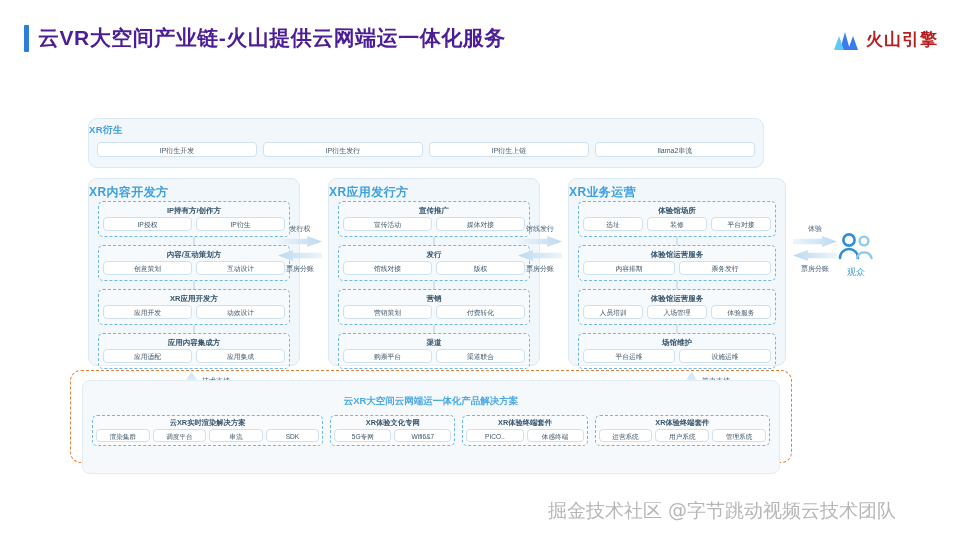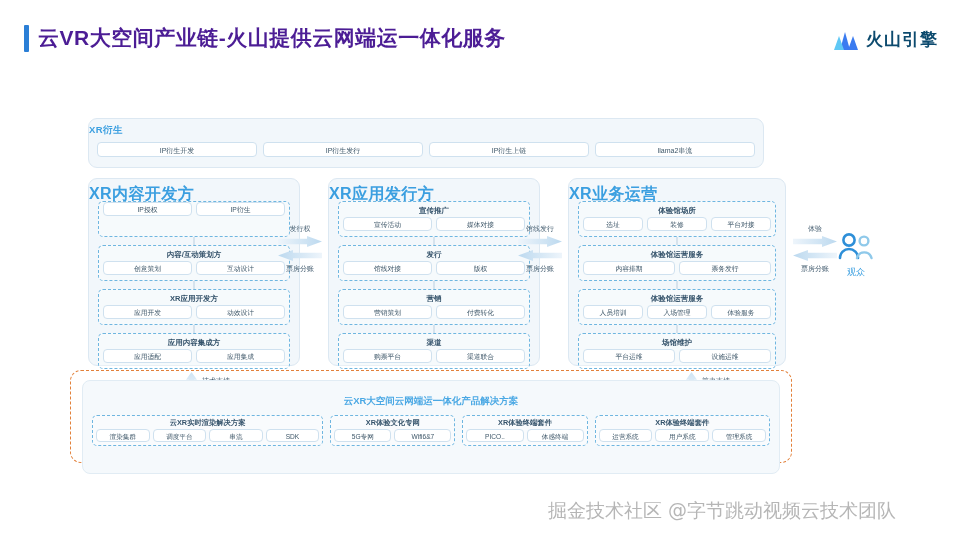--- a/index.html
+++ b/index.html
@@ -9,21 +9,21 @@
     font-family:"Liberation Sans","DejaVu Sans",sans-serif;
     overflow:hidden;position:relative;
   }
   
   .header{position:absolute;left:0;top:0;width:960px;height:84px;}
   .title-wrap{position:absolute;left:24px;top:24px;display:flex;align-items:center;}
   .title-bar{width:5px;height:27px;background:#2b7fd6;margin-right:9px;border-radius:1px;}
   .title-text{font-size:21px;font-weight:bold;color:#4c1d95;letter-spacing:.5px;white-space:nowrap;}
   .brand{position:absolute;right:22px;top:28px;display:flex;align-items:center;}
   .brand-logo{width:26px;height:22px;margin-right:7px;}
-  .brand-name{font-size:17px;font-weight:bold;color:#0c4a6e;letter-spacing:1px;}
+  .brand-name{font-size:17px;font-weight:bold;color:#b91c1c;letter-spacing:1px;}
 
   
   .diagram{position:absolute;left:0;top:84px;width:960px;height:400px;}
 
   
   .orange-wrap{
     position:absolute;left:70px;top:286px;width:722px;height:93px;
     border:1.6px dashed #e2803a;border-radius:11px;box-sizing:border-box;
   }
 
@@ -42,21 +42,21 @@
     font-size:7px;color:#3d5668;text-align:center;line-height:15px;height:15px;
     box-sizing:border-box;white-space:nowrap;overflow:hidden;
   }
   .derive-row .chip{width:160px;}
 
   
   .col{width:212px;height:188px;top:94px;}
   .col1{left:88px;}
   .col2{left:328px;}
   .col3{left:568px;}
-  .col .panel-title{margin-top:5px;font-size:16px;}
+  .col .panel-title{margin-top:5px;font-size:12px;}
   .col3{width:218px;}
 
   .group{
     position:absolute;left:9px;right:9px;border:1px dashed #6fb6e0;border-radius:5px;
     box-sizing:border-box;background:rgba(255,255,255,.35);height:36px;
   }
   .group.g1{top:22px;}
   .group.g2{top:66px;}
   .group.g3{top:110px;}
   .group.g4{top:154px;}
@@ -134,20 +134,21 @@
       <div class="chip">IP衍生开发</div>
       <div class="chip">IP衍生发行</div>
       <div class="chip">IP衍生上链</div>
       <div class="chip">llama2串流</div>
     </div>
   </div>
 
   <div class="panel col col1">
     <div class="panel-title">XR内容开发方</div>
     <div class="group g1">
+      <div class="group-title">IP持有方/创作方</div>
       <div class="group-chips">
         <div class="chip">IP授权</div>
         <div class="chip">IP衍生</div>
       </div>
     </div>
     <div class="connector" style="top:58px"></div>
     <div class="group g2">
       <div class="group-title">内容/互动策划方</div>
       <div class="group-chips">
         <div class="chip">创意策划</div>

